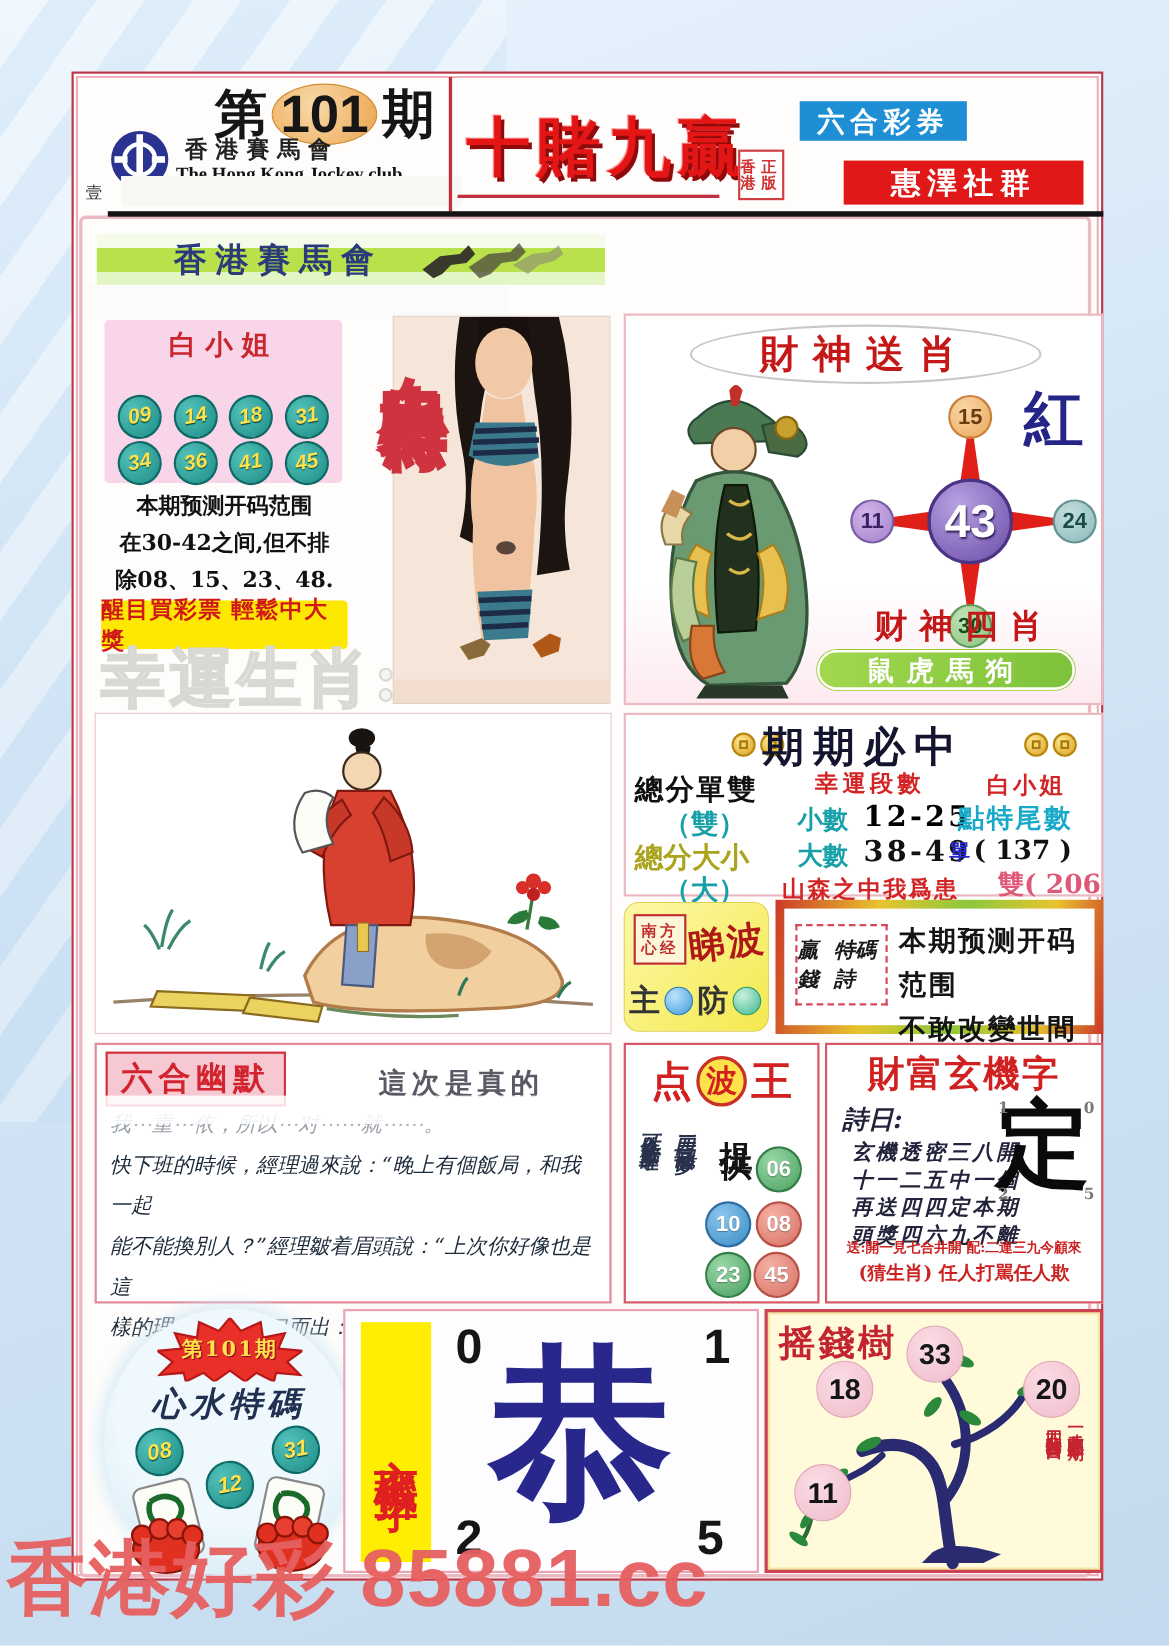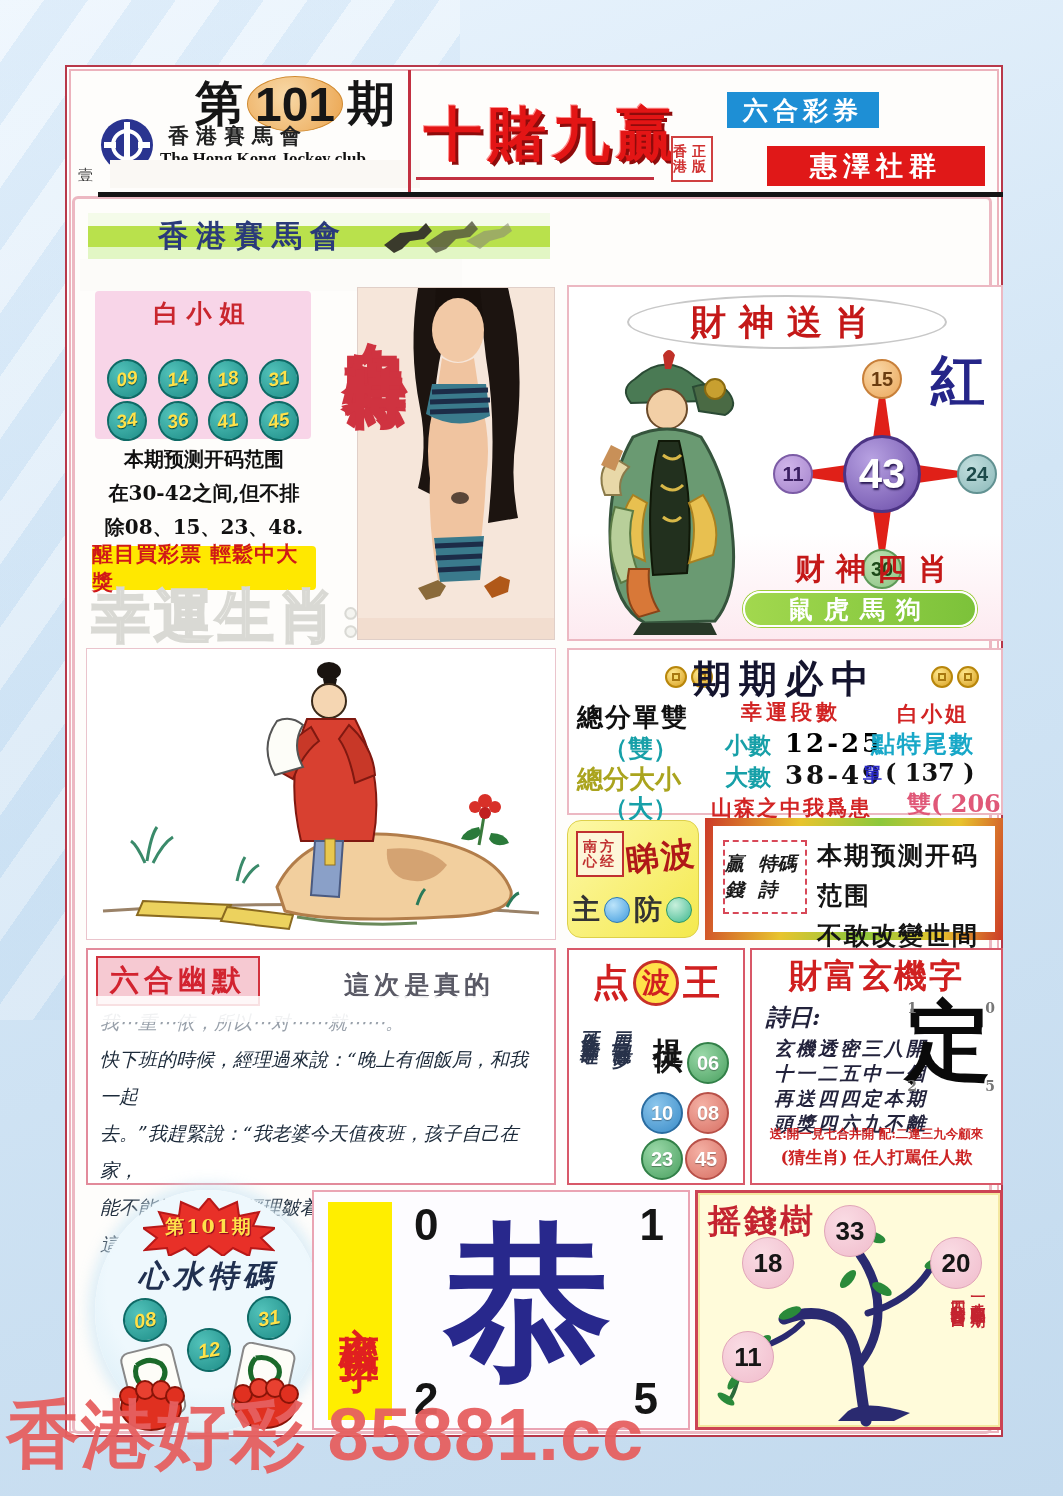--- a/index.html
+++ b/index.html
@@ -320,21 +320,20 @@
       <path d="M210 268 q60 10 120 6" stroke="#6a8a5a" stroke-width="3" fill="none"></path>
     </svg>
   </div>
 
   <div class="a humor-box">
     <div class="humor-title">六合幽默</div>
     <div class="humor-sub">這次是真的</div>
     <div class="joke">
       <div class="faded">我⋯重⋯依，所以⋯对⋯⋯就⋯⋯。</div>
       <div>快下班的時候，經理過來說：“晚上有個飯局，和我一起</div>
-      <div>去。”我趕緊說：“我老婆今天值夜班，孩子自己在家，</div>
       <div>能不能換別人？”經理皺着眉頭說：“上次你好像也是這</div>
       <div>樣的理由。”我脱口而出：“這次我保證是真的。”</div>
     </div>
     <div class="joke-cover"></div>
   </div>
 
   <div class="a cs-box">
     <div class="cs-title">財神送肖</div>
     <svg class="cs-art" width="190" height="292" viewBox="0 0 190 292">
       <path d="M60 34 Q90 6 120 32 Q140 44 130 56 L56 58 Q44 44 60 34 Z" fill="#4a7a54" stroke="#2a4a34" stroke-width="2"></path>

